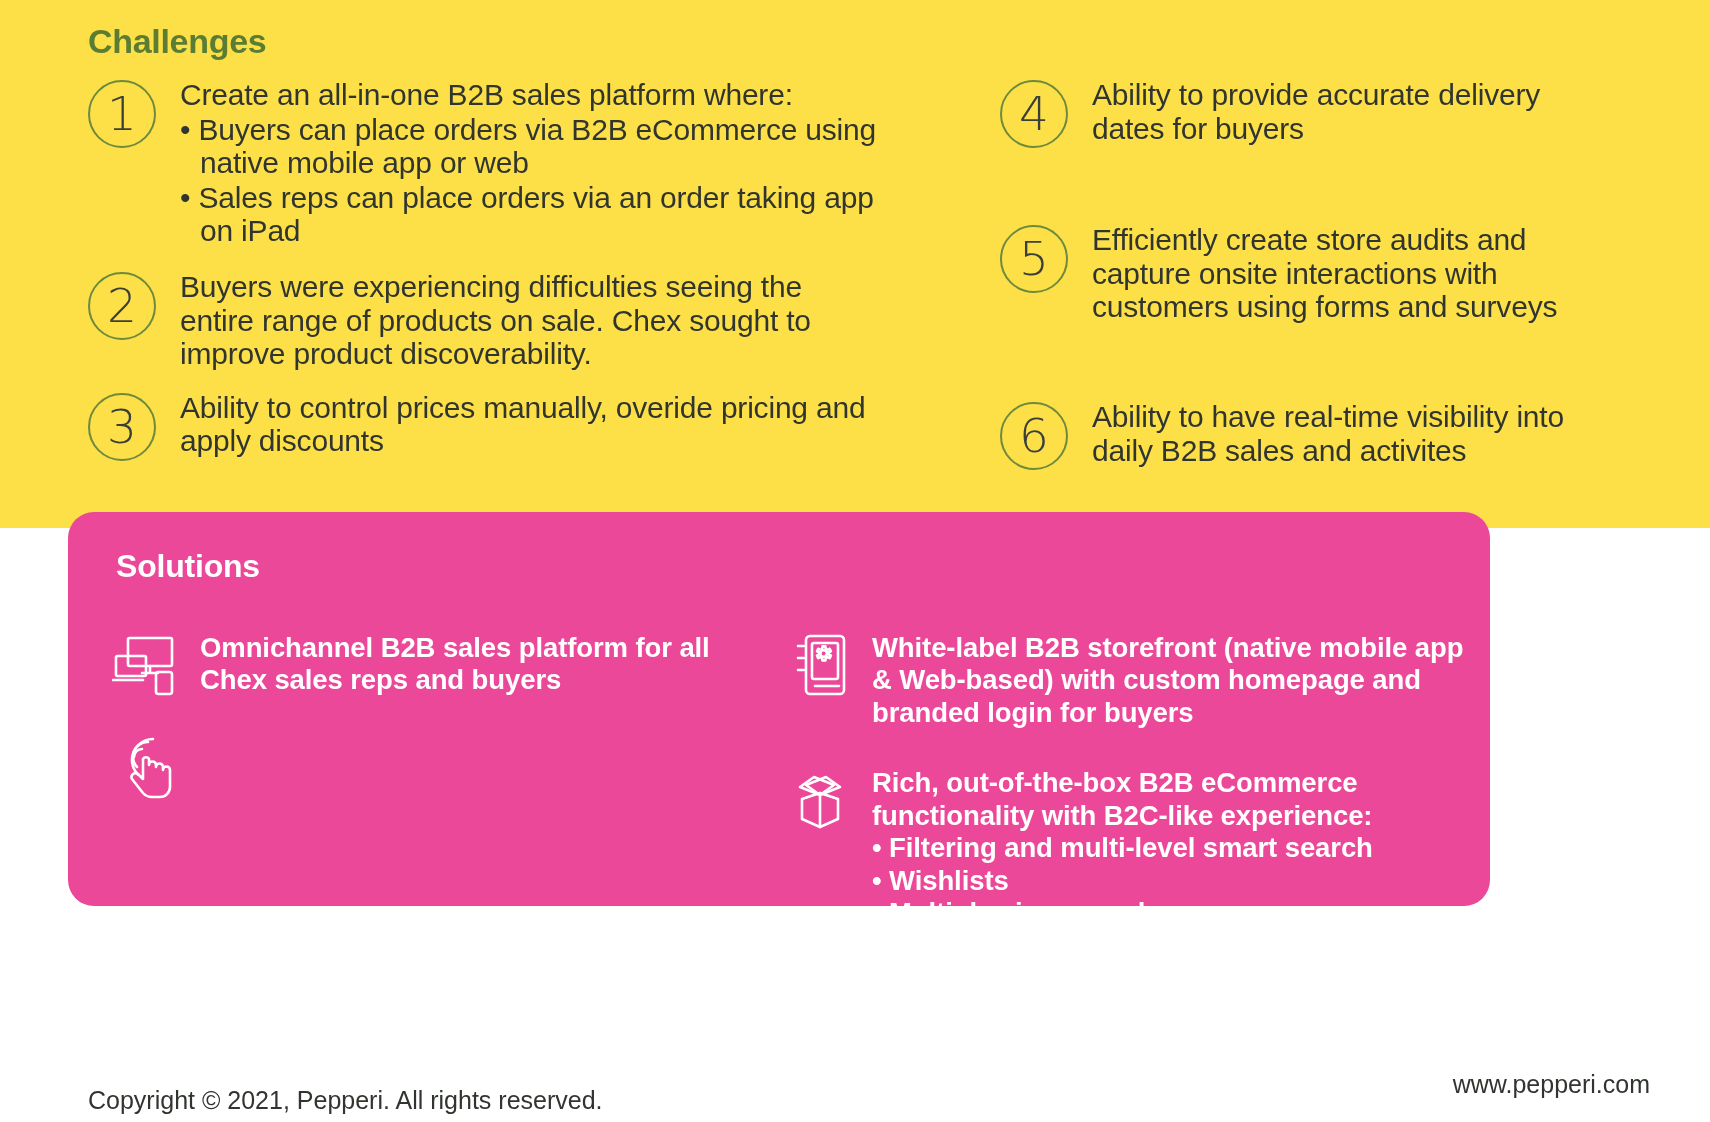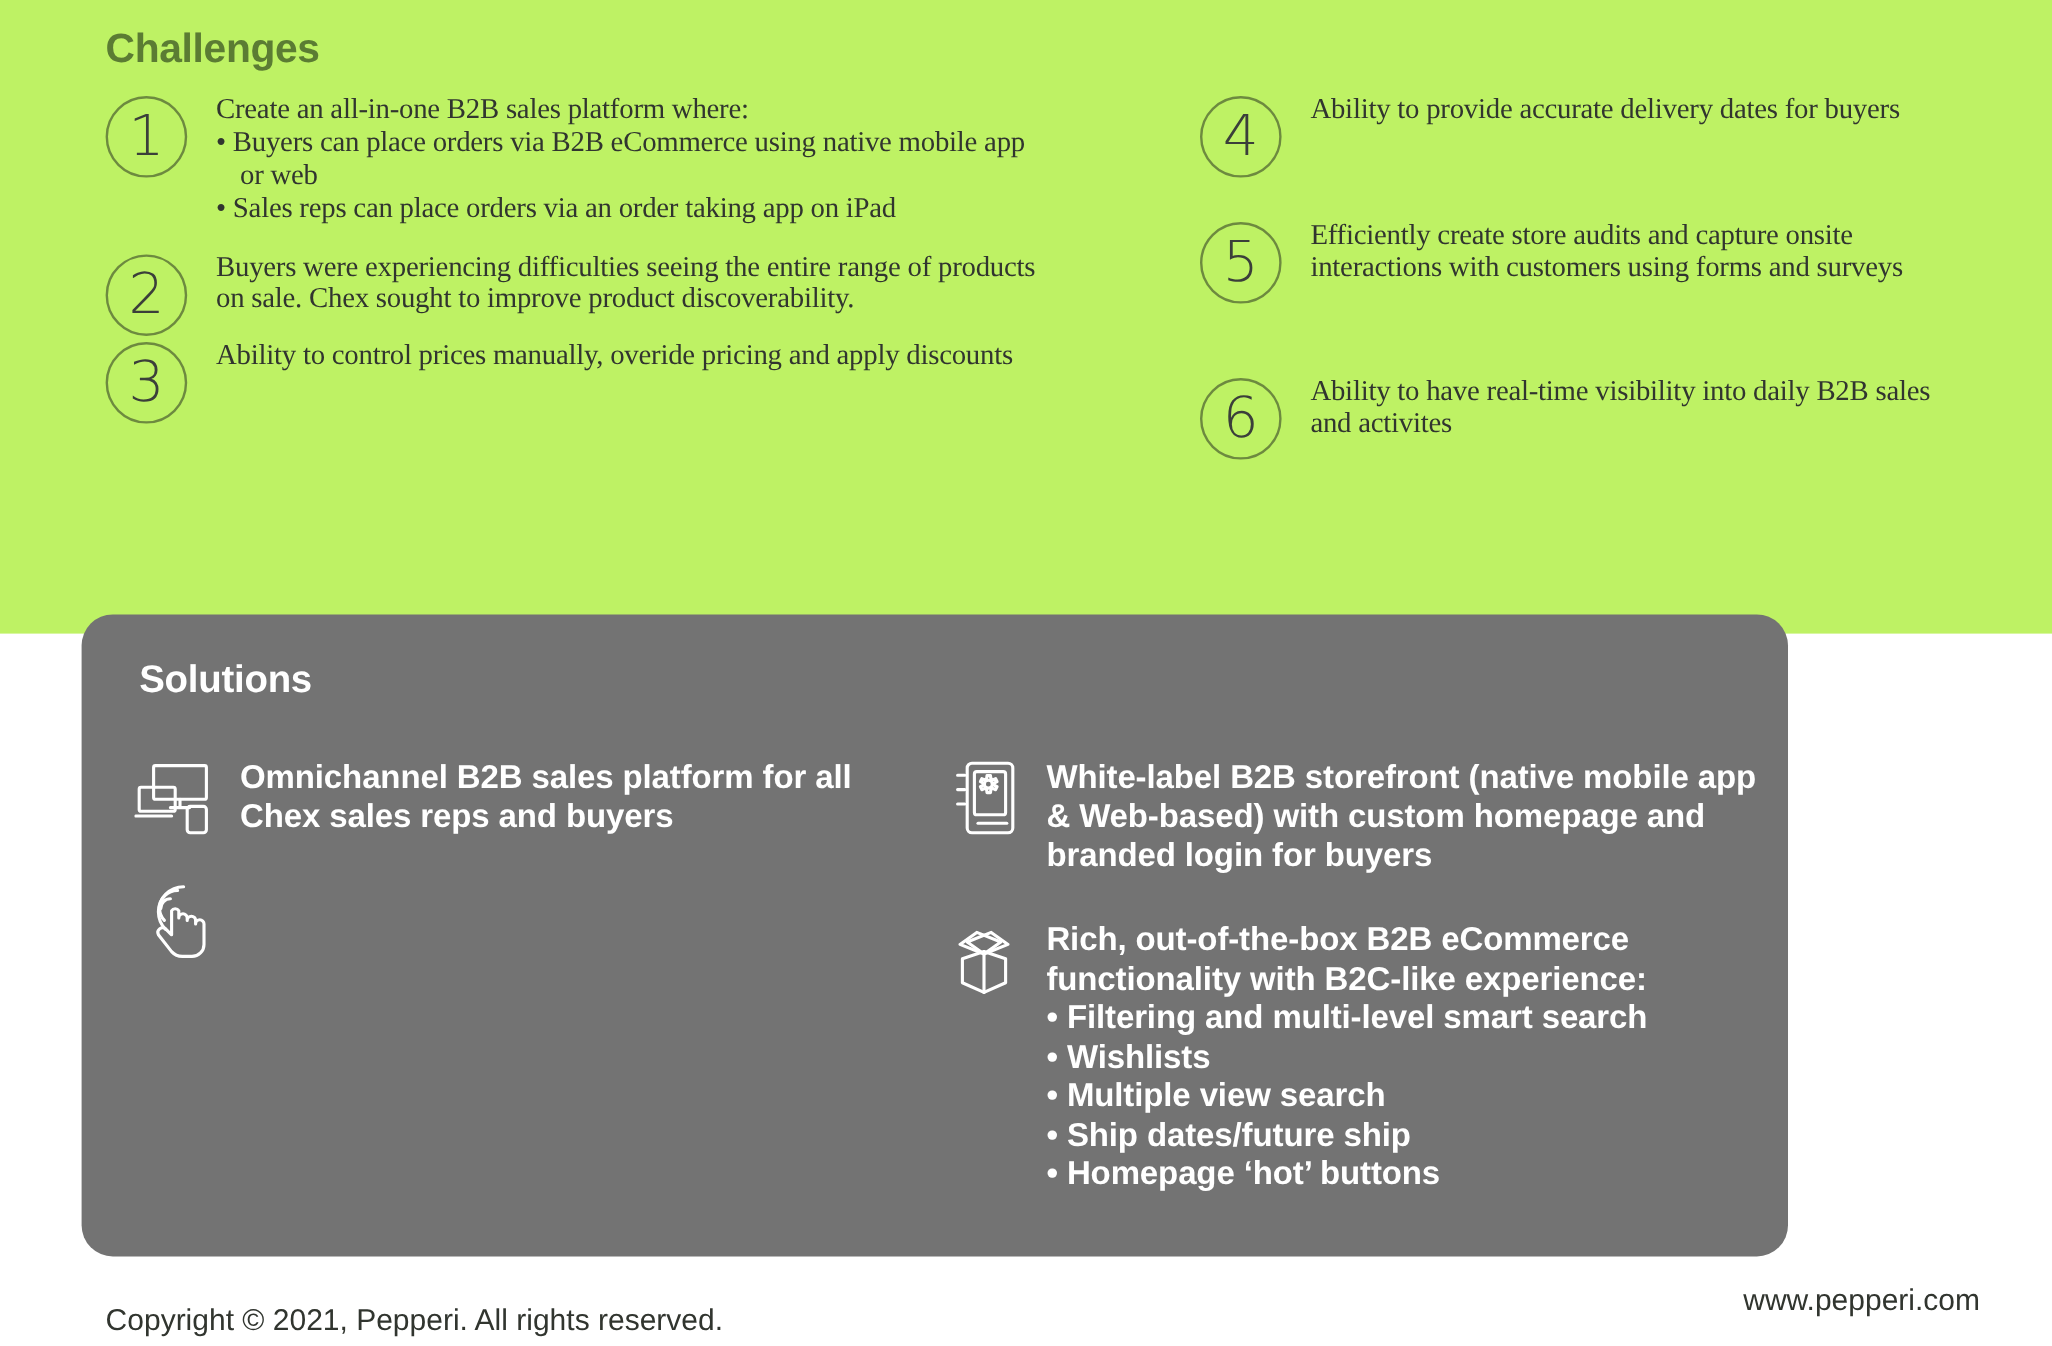--- a/index.html
+++ b/index.html
@@ -19,21 +19,21 @@
     background: #ffffff;
   }
 
   
   .challenges-band {
     position: absolute;
     left: 0;
     top: 0;
     width: 1710px;
     height: 528px;
-    background: #bef264;
+    background: #fde047;
   }
 
   .challenges-title {
     position: absolute;
     left: 88px;
     top: 22px;
     font-size: 34px;
     font-weight: bold;
     color: #5b7c33;
     letter-spacing: -0.3px;
@@ -70,26 +70,25 @@
     border-radius: 50%;
     color: #3b3f3a;
     font-size: 47px;
     line-height: 64px;
     text-align: center;
     font-weight: 300;
     font-family: "DejaVu Sans", sans-serif;
   }
 
   .chal-body {
-    font-size: 24px;
+    font-size: 30px;
     line-height: 1.12;
     color: #31352f;
     font-weight: 300;
     letter-spacing: -0.2px;
-    font-family: Liberation Serif, serif;
   }
 
   .chal-body .lead { display: block; }
 
   .chal-sub {
     display: block;
     padding-left: 20px;
     text-indent: -20px;
     margin-top: 1px;
   }
@@ -102,22 +101,22 @@
   .gap-2 { margin-bottom: 20px; }
   .gap-r1 { margin-bottom: 78px; }
   .gap-r2 { margin-bottom: 76px; }
 
   
   .solutions-panel {
     position: absolute;
     left: 68px;
     top: 512px;
     width: 1422px;
-    height: 535px;
-    background: #737373;
+    height: 394px;
+    background: #ec4899;
     border-radius: 26px;
   }
 
   .solutions-title {
     position: absolute;
     left: 48px;
     top: 36px;
     font-size: 32px;
     font-weight: bold;
     color: #ffffff;

